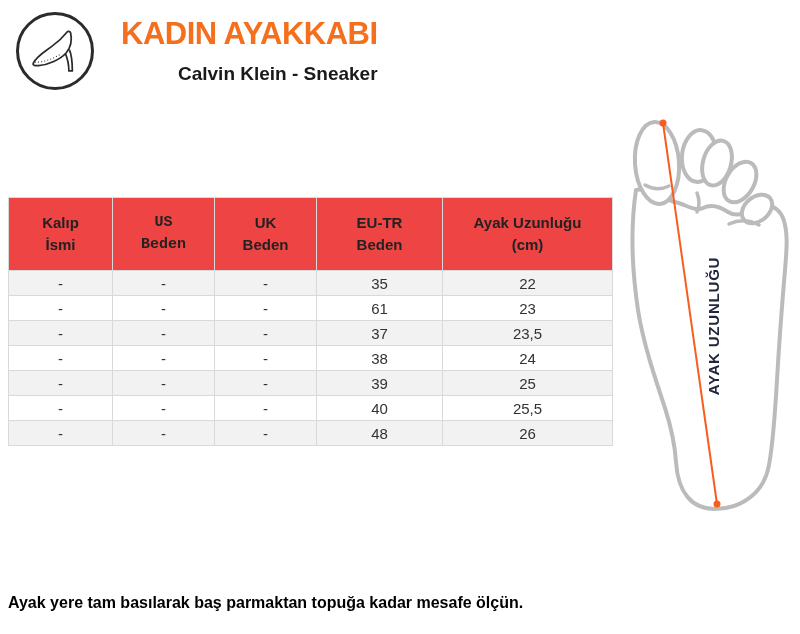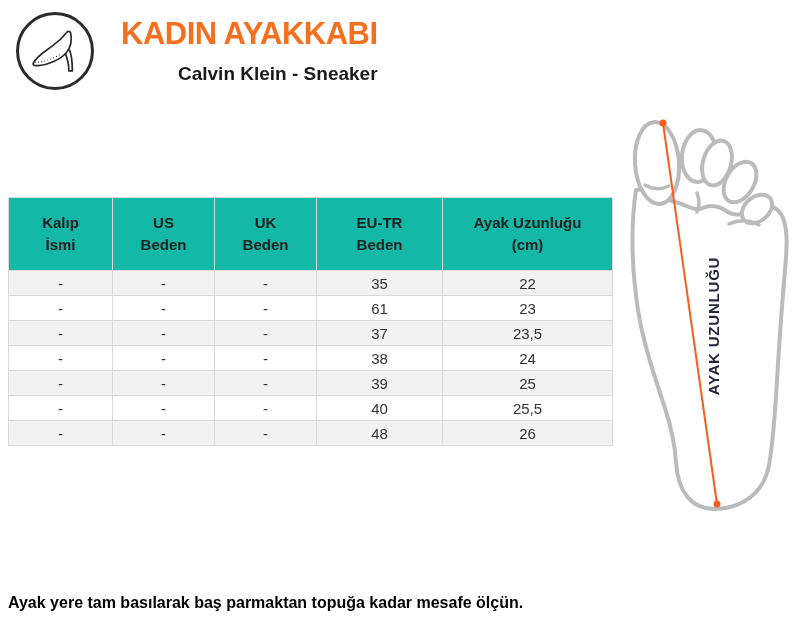--- a/index.html
+++ b/index.html
@@ -30,29 +30,29 @@
 
   
   .size-table-wrap { position: absolute; left: 8px; top: 197px; }
   table.size-table { border-collapse: collapse; table-layout: fixed; }
   table.size-table th, table.size-table td {
     border: 1px solid #d9d9d9;
     text-align: center; vertical-align: middle;
     color: #222;
   }
   table.size-table th {
-    height: 73px; background: #14b8a6;
+    height: 73px; background: #ef4444;
     font-size: 15px; font-weight: bold; line-height: 1.45;
   }
   table.size-table td {
     height: 25px; font-size: 15px; font-weight: normal; color: #333;
   }
   table.size-table tbody tr:nth-child(odd) td { background: #f2f2f2; }
   table.size-table tbody tr:nth-child(even) td { background: #ffffff; }
-  .col-0 { width: 104px; } .col-1 { width: 102px; } .col-2 { width: 102px; }
+  .col-0 { width: 104px; } .col-1 { width: 102px; font-family: Liberation Mono, monospace; } .col-2 { width: 102px; }
   .col-3 { width: 126px; } .col-4 { width: 170px; }
 
   
   .foot-diagram { position: absolute; left: 615px; top: 105px; width: 185px; height: 420px; }
   .foot-diagram svg { display: block; }
   .foot-label-text {
     font-family: "Liberation Sans", sans-serif;
     font-size: 15px; font-weight: bold; letter-spacing: 0.8px;
     fill: #20263c;
   }

